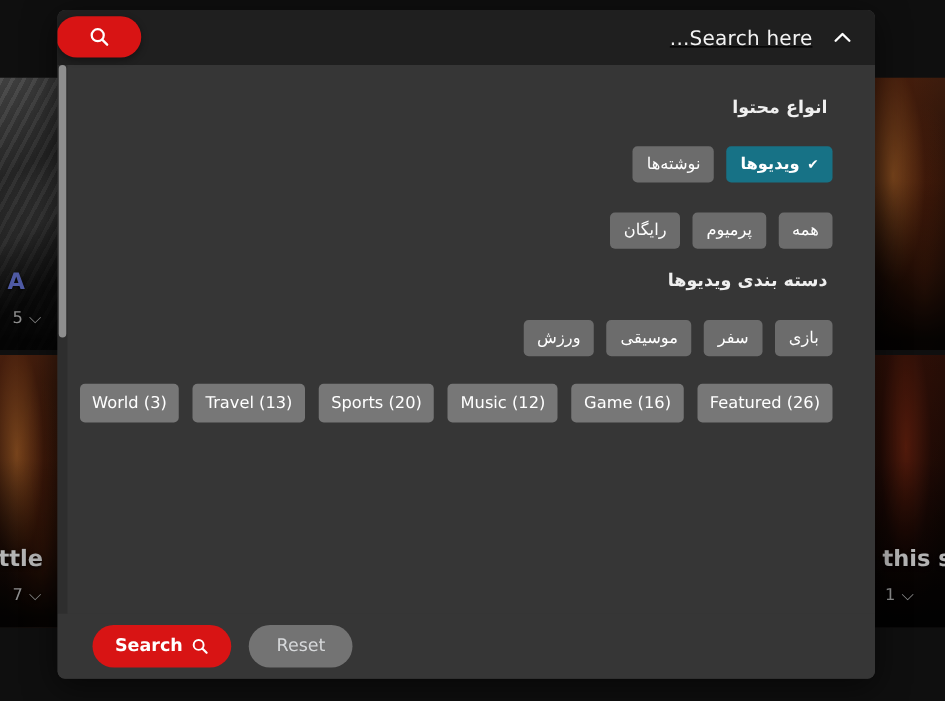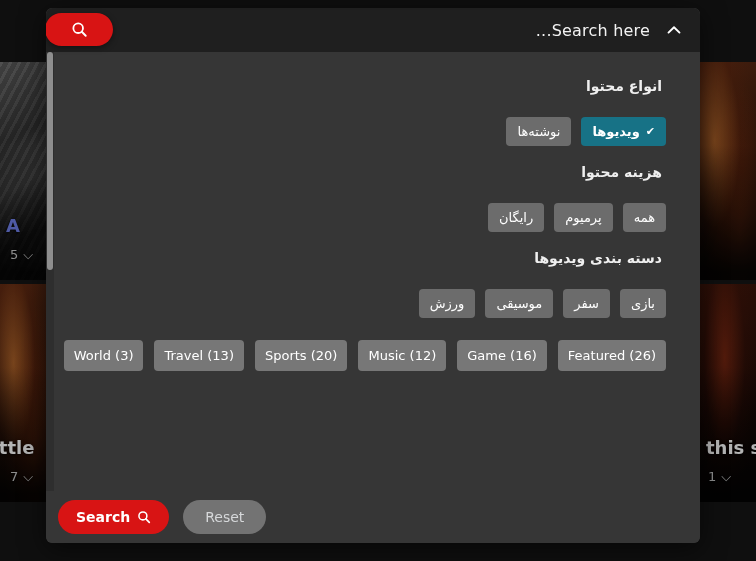--- a/index.html
+++ b/index.html
@@ -85,20 +85,21 @@
     overflow: hidden;
   }
 
   
   #panel-header {
     position: absolute; left: 0; top: 0; right: 0; height: 44px;
     background: #1f1f1f;
     border-radius: 6px 6px 0 0;
     display: flex; align-items: center; justify-content: flex-end;
     padding-right: 16px;
+    text-decoration: underline;
   }
   #search-toggle-label {
     font-size: 16px; color: #f2f2f2; letter-spacing: .2px;
     margin-right: 14px; user-select: none;
   }
   #chevron-up-icon {
     width: 20px; height: 20px;
     display: flex; align-items: center; justify-content: center;
   }
   #chevron-up-icon svg { display: block; }
@@ -176,21 +177,21 @@
     padding: 9px 10px;
     direction: ltr;
   }
 
   
   #panel-footer {
     position: absolute; left: 0; right: 0; bottom: 0; height: 52px;
     background: #363636;
     border-radius: 0 0 6px 6px;
     display: flex; align-items: center;
-    padding-left: 12px;
+    padding-left: 28px;
     gap: 14px;
     z-index: 6;
   }
   #btn-search {
     background: #d81414; color: #fff; border: none;
     border-radius: 18px;
     font-family: "DejaVu Sans", "Liberation Sans", sans-serif;
     font-size: 14px; font-weight: 700;
     padding: 9px 18px;
     cursor: pointer;
@@ -281,21 +282,20 @@
             <span class="check">✔</span>
             <span>ویدیوها</span>
           </button>
           <button class="chip">
             <span>نوشته‌ها</span>
           </button>
         </div>
       </div>
 
       <div class="filter-group" id="group-content-cost">
-        <div class="group-title">هزینه محتوا</div>
         <div class="chip-row">
           <button class="chip">
             <span>همه</span>
           </button>
           <button class="chip">
             <span>پرمیوم</span>
           </button>
           <button class="chip">
             <span>رایگان</span>
           </button>

